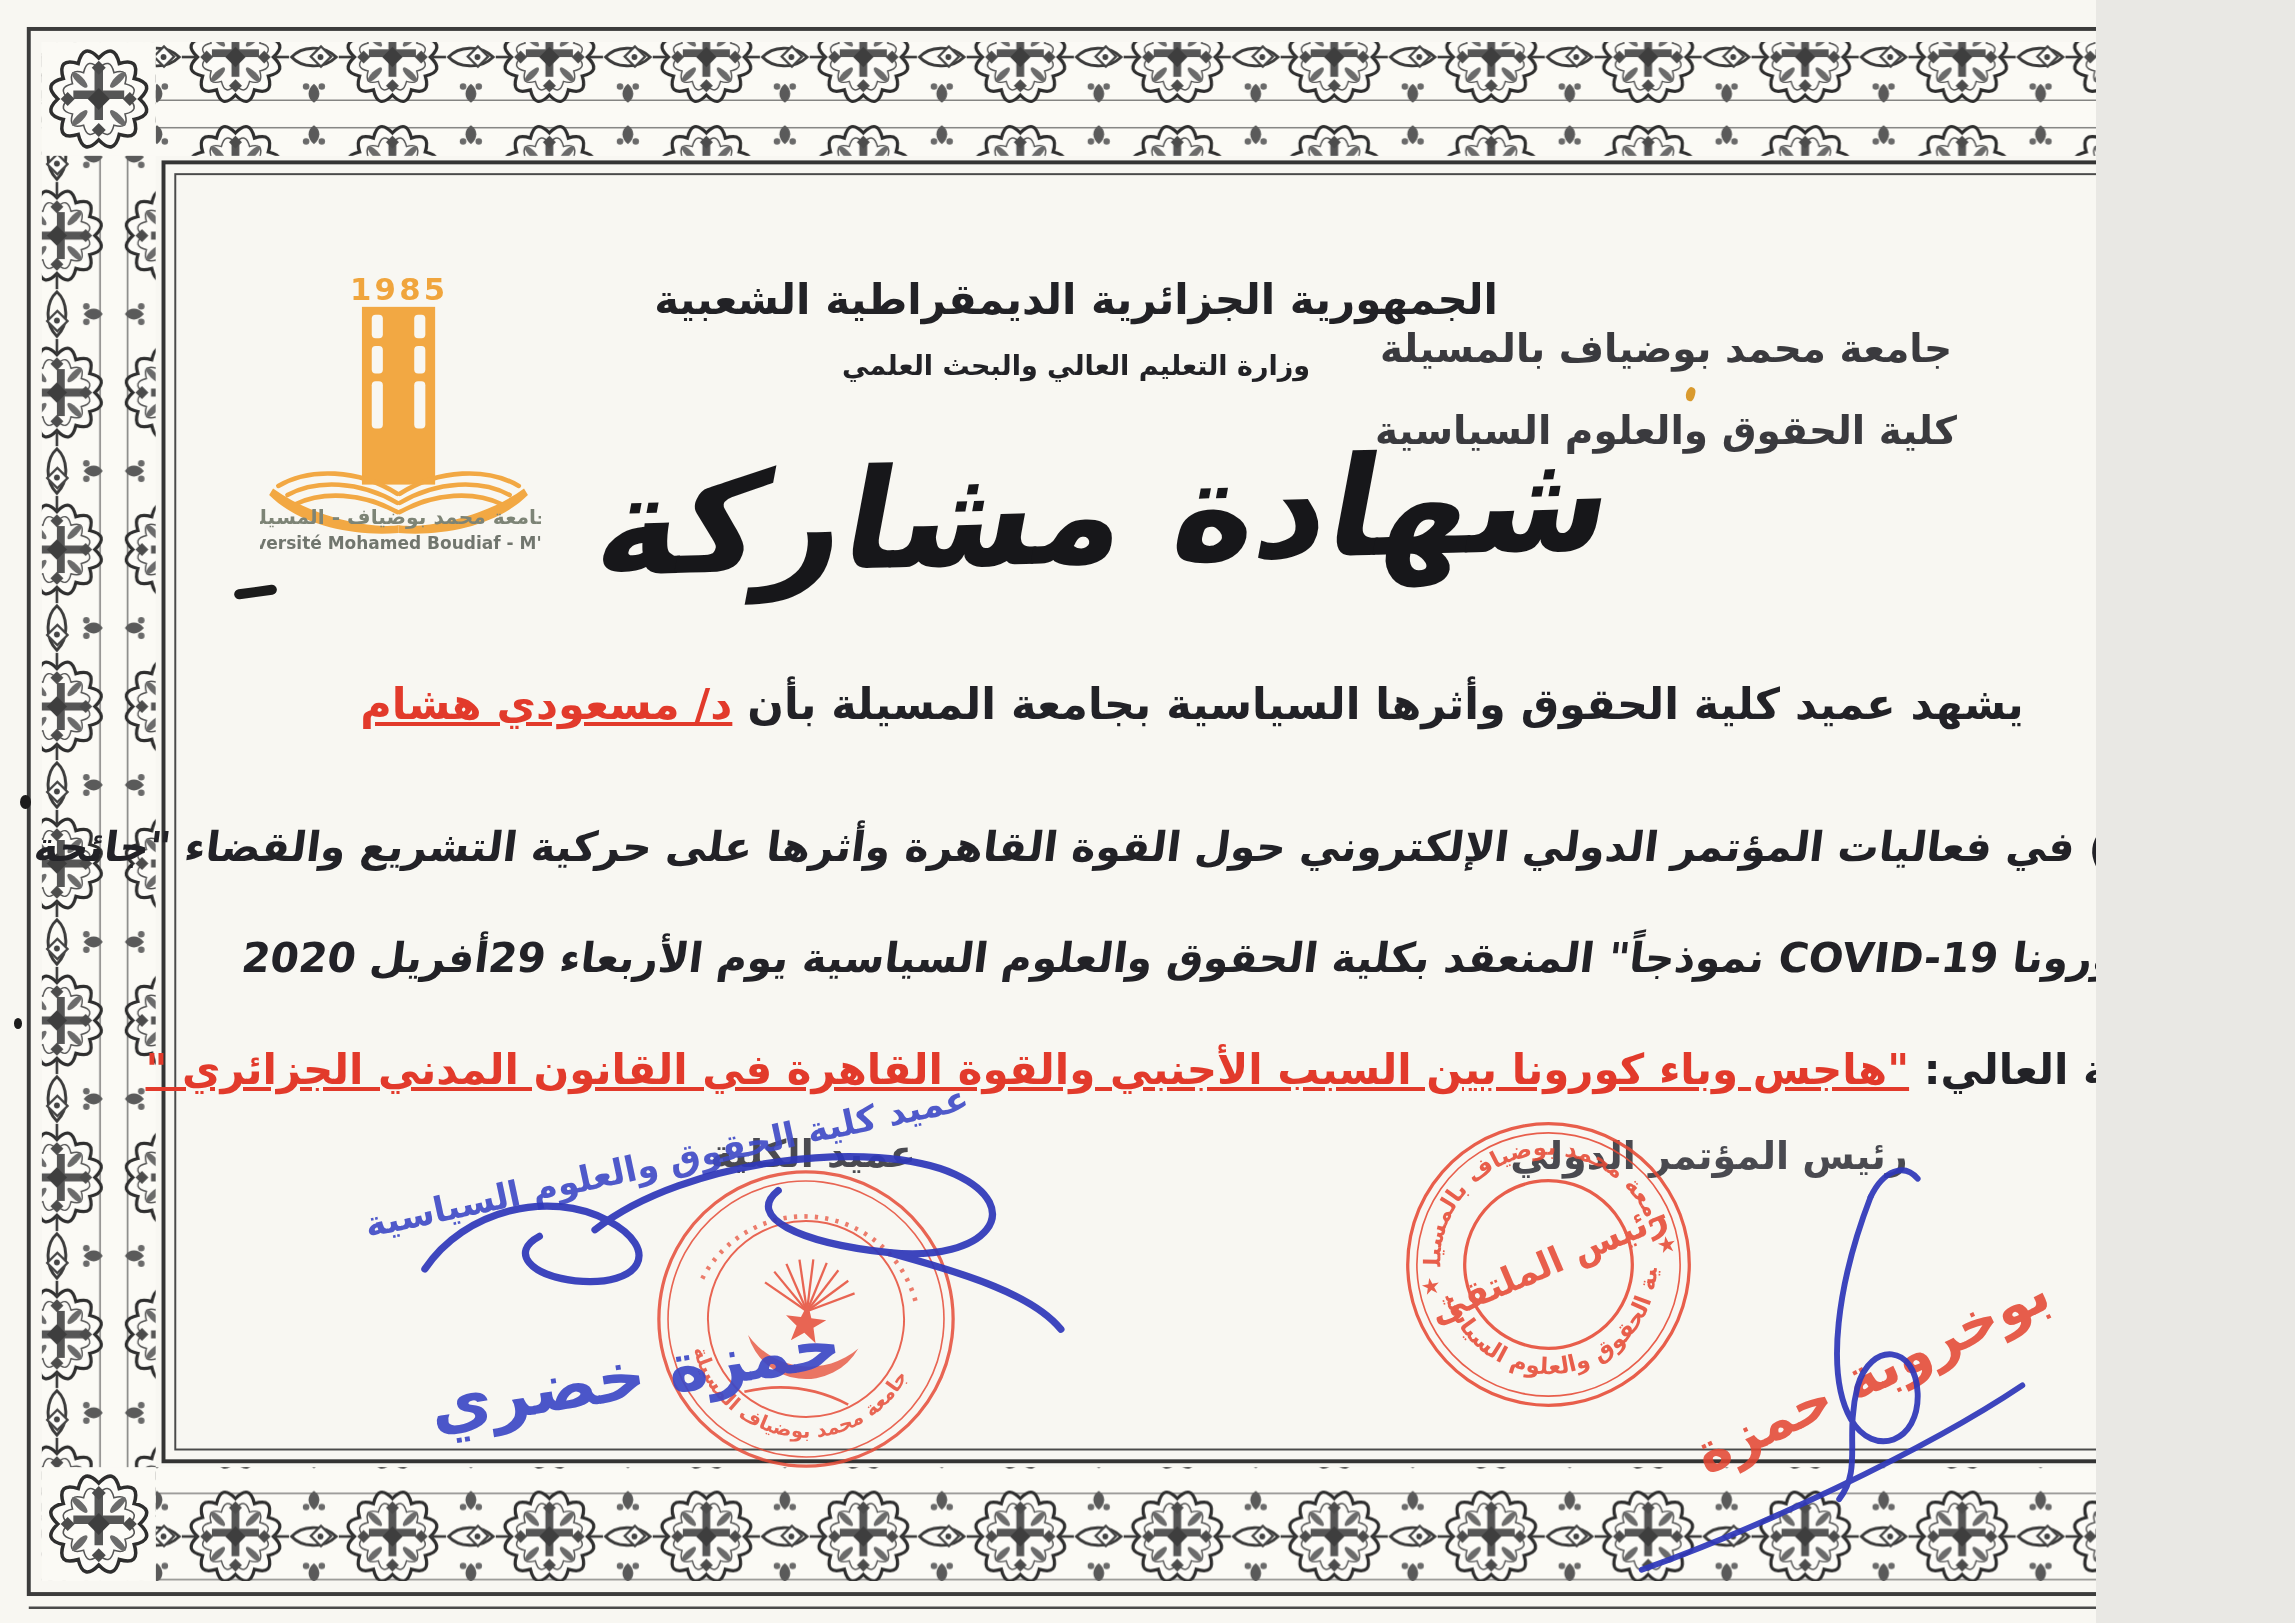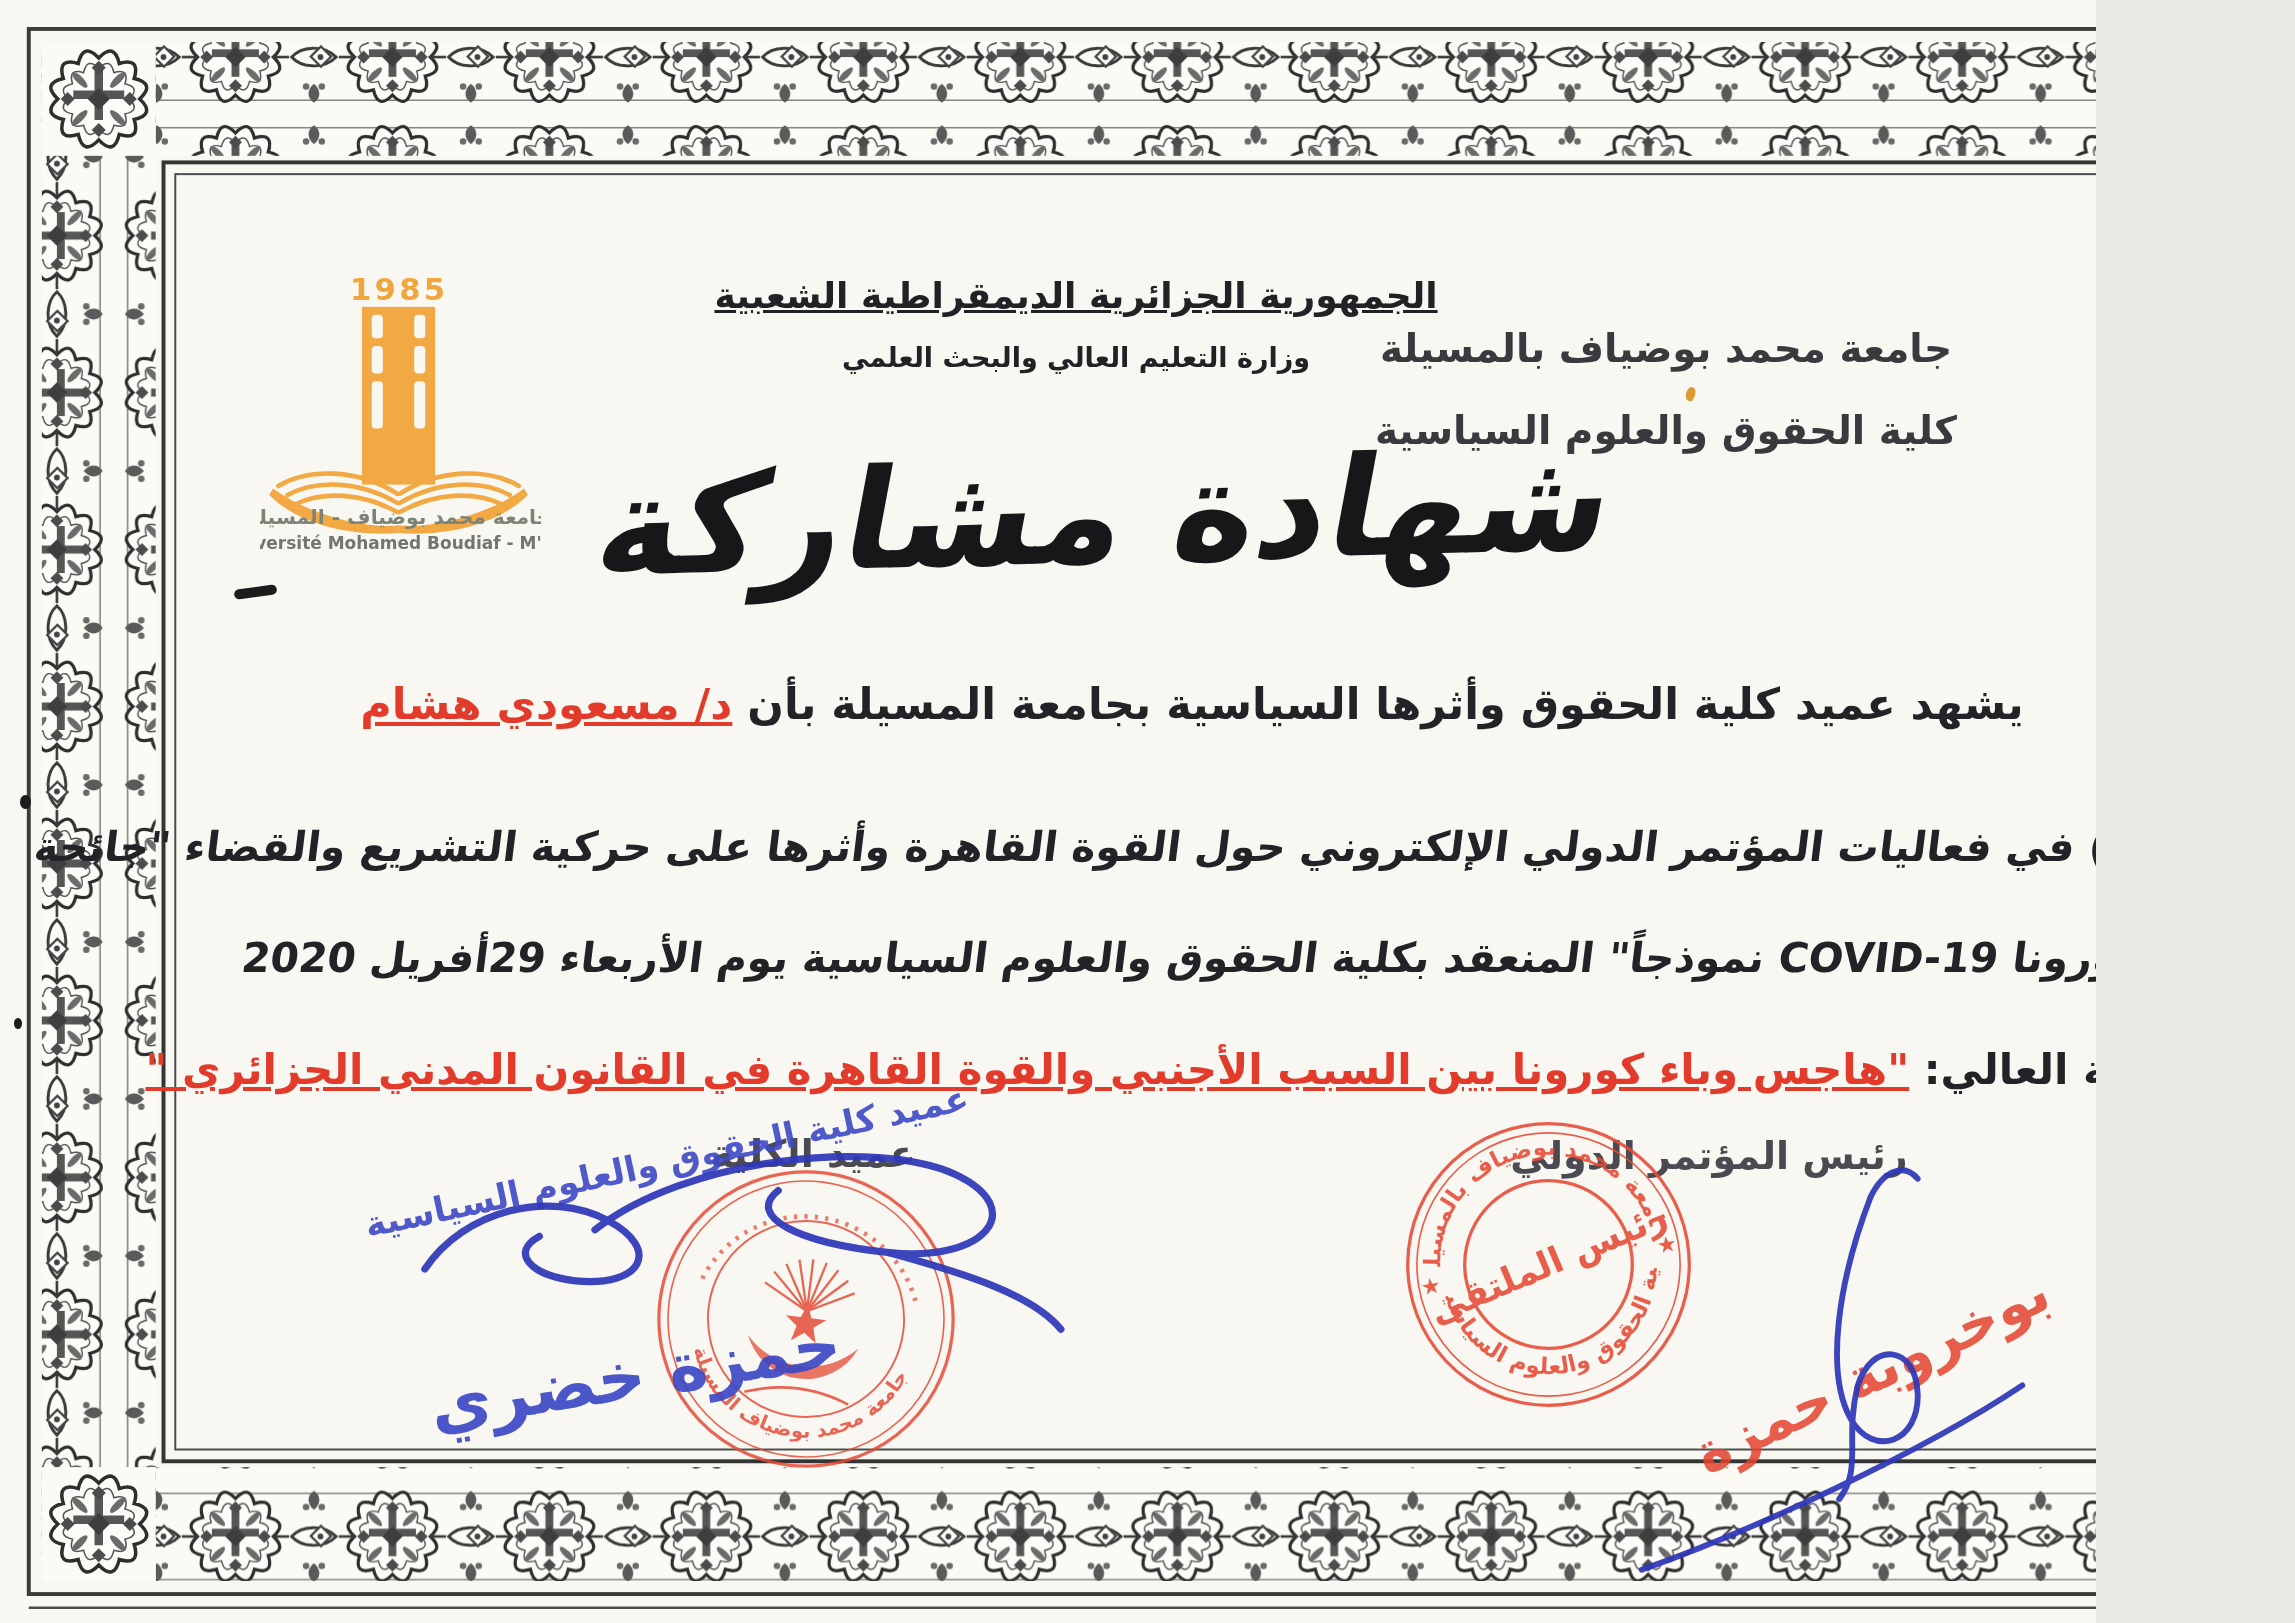--- a/index.html
+++ b/index.html
@@ -4,21 +4,21 @@
 <style>
   html,body{margin:0;padding:0;}
   body{width:2295px;height:1623px;overflow:hidden;background:#e9e8e4;font-family:"DejaVu Sans",sans-serif;}
   .page{position:relative;width:2096px;height:1623px;background:#f8f7f2;overflow:hidden;}
   .abs{position:absolute;}
   .nowrap{white-space:nowrap;}
   .rtl{direction:rtl;unicode-bidi:plaintext;}
   .centerx{transform:translateX(-50%);}
   
   .hdr-center{left:1076px;top:275px;text-align:center;color:#222226;font-weight:700;z-index:2;}
-  .hdr-center .l1{font-size:36px;margin-bottom:26px;text-decoration:underline;}
+  .hdr-center .l1{font-size:42px;margin-bottom:26px;}
   .hdr-center .l2{font-size:27px;}
   .hdr-right{left:1666px;top:326px;text-align:center;color:#3a3a3e;font-weight:700;z-index:2;}
   .hdr-right div{font-size:39px;margin-bottom:37px;}
   
   .cal-title{left:1106px;top:433px;font-size:139px;font-weight:700;color:#17171a;z-index:2;
              transform:translateX(-50%) skewX(-12deg) rotate(-1.5deg);}
   
   .bodyline{left:1192px;text-align:center;font-weight:700;color:#222227;z-index:2;}
   .b1{top:679px;font-size:43px;}
   .b2{top:823px;font-size:41px;transform:translateX(-50%) skewX(-7deg);}

